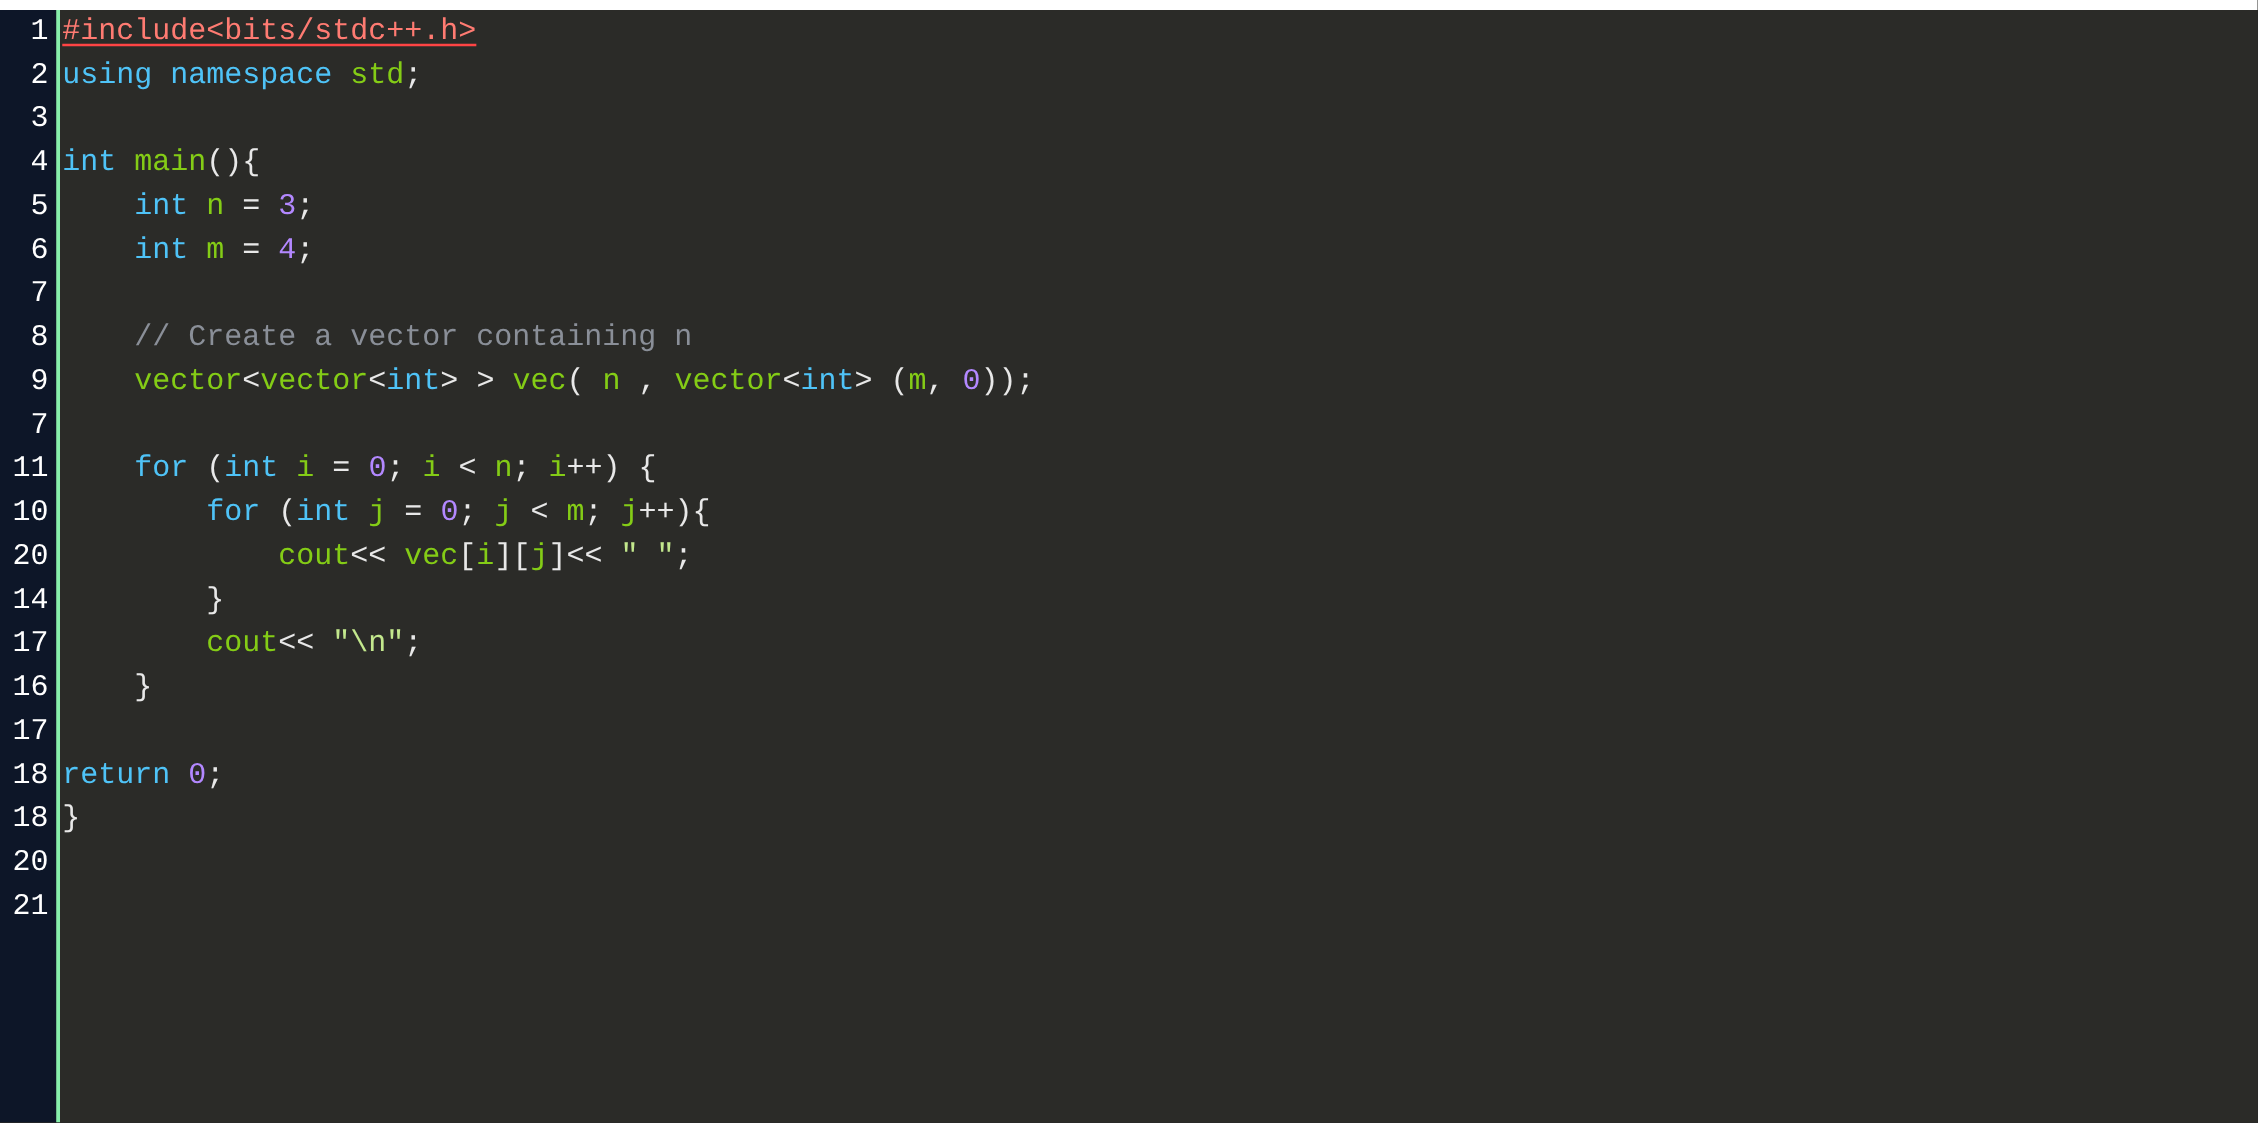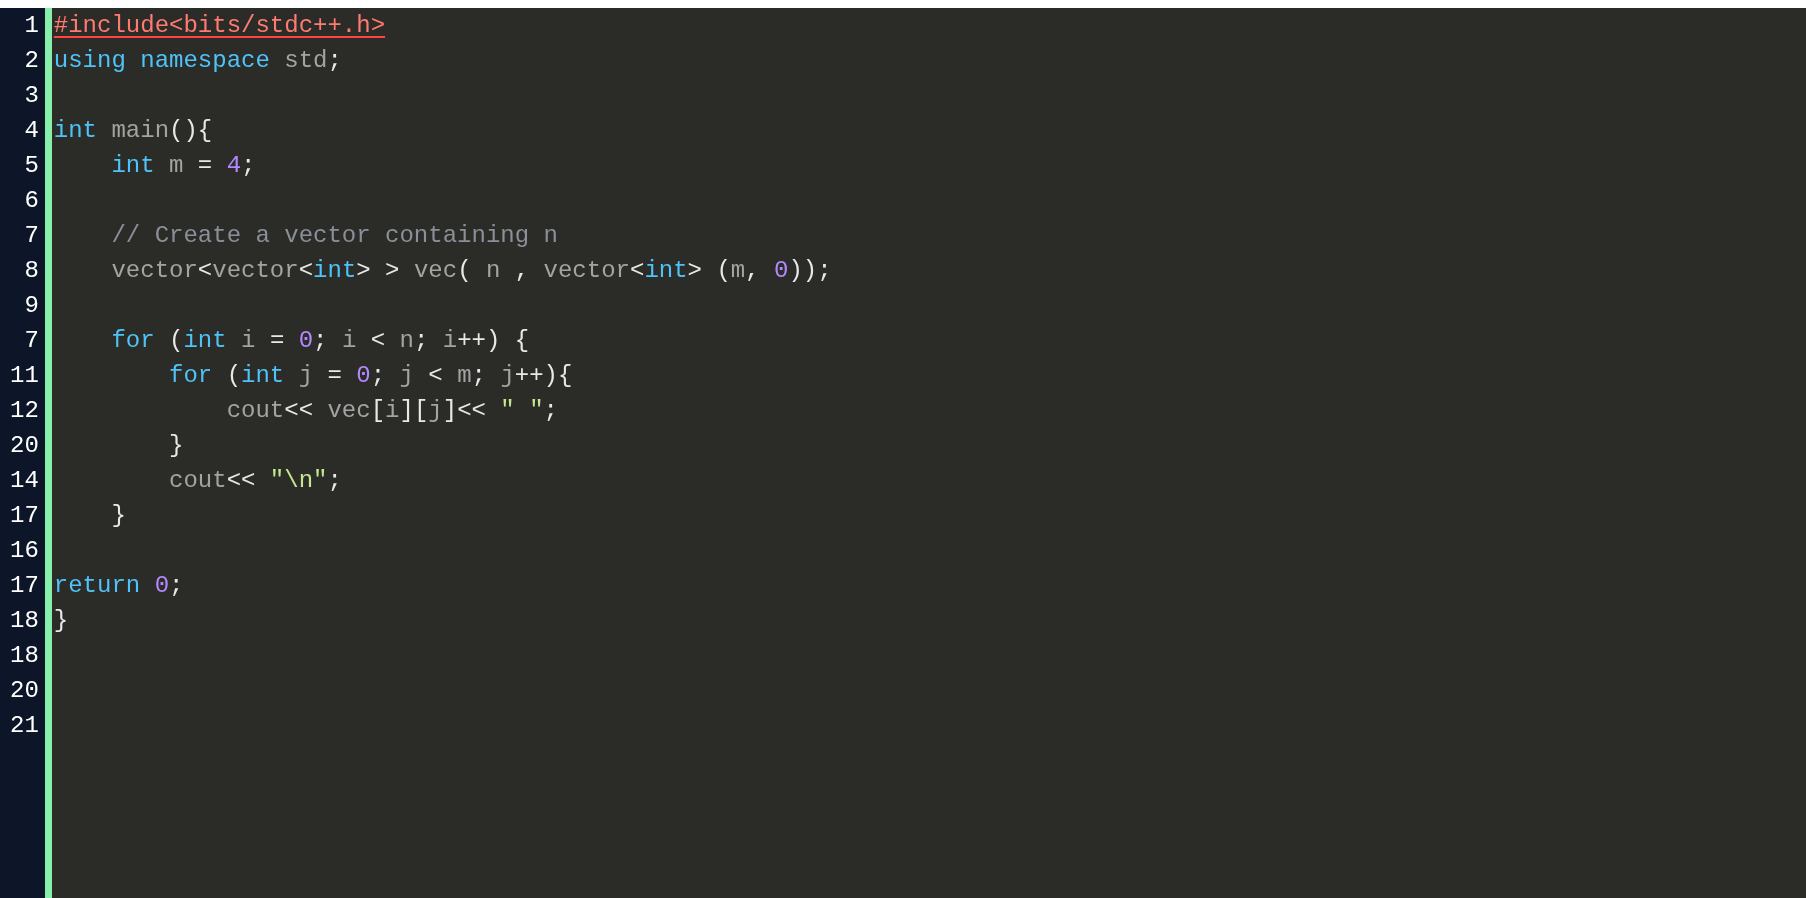--- a/index.html
+++ b/index.html
@@ -35,30 +35,30 @@
     user-select: none;
     min-width: 44px;
     font-weight: 500;
   }
   .gutter .ln { height: 35px; }
   .code-area {
     background: #2b2b28;
     color: #e8e8e8;
     flex: 1;
     position: relative;
-    border-left: 7px solid #86efac;
+    border-left: 3px solid #86efac;
   }
   .code-line {
     height: 35px;
     white-space: pre;
     padding-left: 2px;
   }
   .tok-preproc { color: #ff7b72; }
   .tok-keyword { color: #4fc3f7; text-align: center; }
-  .tok-ident   { color: #a3a3a3; }
+  .tok-ident   { color: #84cc16; }
   .tok-punct   { color: #e8e8e8; }
   .tok-number  { color: #b388ff; }
   .tok-string  { color: #c3e88d; }
   .tok-comment { color: #8a8f98; text-align: center; }
   .tok-op      { color: #e8e8e8; }
   .error-underline {
     text-decoration: underline;
     text-decoration-color: #ff4444;
     text-decoration-thickness: 2px;
     text-underline-offset: 4px;
@@ -76,36 +76,37 @@
       <div class="ln">2</div>
       <div class="ln">3</div>
       <div class="ln">4</div>
       <div class="ln">5</div>
       <div class="ln">6</div>
       <div class="ln">7</div>
       <div class="ln">8</div>
       <div class="ln">9</div>
       <div class="ln">7</div>
       <div class="ln">11</div>
-      <div class="ln">12</div>
+      <div class="ln">10</div>
       <div class="ln">20</div>
       <div class="ln">14</div>
       <div class="ln">17</div>
       <div class="ln">16</div>
       <div class="ln">17</div>
       <div class="ln">18</div>
       <div class="ln">18</div>
       <div class="ln">20</div>
       <div class="ln">21</div>
     </div>
   <div class="code-area" id="code-area">
       <div class="code-line"><span class="tok-preproc error-underline">#include&lt;bits/stdc++.h&gt;</span></div>
       <div class="code-line"><span class="tok-keyword">using</span><span> </span><span class="tok-keyword">namespace</span><span> </span><span class="tok-ident">std</span><span class="tok-punct">;</span></div>
       <div class="code-line"></div>
       <div class="code-line"><span class="tok-keyword">int</span><span> </span><span class="tok-ident">main</span><span class="tok-punct">(){</span></div>
+      <div class="code-line"><span>    </span><span class="tok-keyword">int</span><span> </span><span class="tok-ident">n</span><span class="tok-op"> = </span><span class="tok-number">3</span><span class="tok-punct">;</span></div>
       <div class="code-line"><span>    </span><span class="tok-keyword">int</span><span> </span><span class="tok-ident">m</span><span class="tok-op"> = </span><span class="tok-number">4</span><span class="tok-punct">;</span></div>
       <div class="code-line"></div>
       <div class="code-line"><span>    </span><span class="tok-comment">// Create a vector containing n</span></div>
       <div class="code-line"><span>    </span><span class="tok-ident">vector</span><span class="tok-punct">&lt;</span><span class="tok-ident">vector</span><span class="tok-punct">&lt;</span><span class="tok-keyword">int</span><span class="tok-punct">&gt; &gt; </span><span class="tok-ident">vec</span><span class="tok-punct">( </span><span class="tok-ident">n</span><span class="tok-punct"> , </span><span class="tok-ident">vector</span><span class="tok-punct">&lt;</span><span class="tok-keyword">int</span><span class="tok-punct">&gt; (</span><span class="tok-ident">m</span><span class="tok-punct">, </span><span class="tok-number">0</span><span class="tok-punct">));</span></div>
       <div class="code-line"></div>
       <div class="code-line"><span>    </span><span class="tok-keyword">for</span><span class="tok-punct"> (</span><span class="tok-keyword">int</span><span> </span><span class="tok-ident">i</span><span class="tok-op"> = </span><span class="tok-number">0</span><span class="tok-punct">; </span><span class="tok-ident">i</span><span class="tok-op"> &lt; </span><span class="tok-ident">n</span><span class="tok-punct">; </span><span class="tok-ident">i</span><span class="tok-punct">++) {</span></div>
       <div class="code-line"><span>        </span><span class="tok-keyword">for</span><span class="tok-punct"> (</span><span class="tok-keyword">int</span><span> </span><span class="tok-ident">j</span><span class="tok-op"> = </span><span class="tok-number">0</span><span class="tok-punct">; </span><span class="tok-ident">j</span><span class="tok-op"> &lt; </span><span class="tok-ident">m</span><span class="tok-punct">; </span><span class="tok-ident">j</span><span class="tok-punct">++){</span></div>
       <div class="code-line"><span>            </span><span class="tok-ident">cout</span><span class="tok-op">&lt;&lt; </span><span class="tok-ident">vec</span><span class="tok-punct">[</span><span class="tok-ident">i</span><span class="tok-punct">][</span><span class="tok-ident">j</span><span class="tok-punct">]</span><span class="tok-op">&lt;&lt; </span><span class="tok-string">" "</span><span class="tok-punct">;</span></div>
       <div class="code-line"><span class="tok-punct">        }</span></div>
       <div class="code-line"><span>        </span><span class="tok-ident">cout</span><span class="tok-op">&lt;&lt; </span><span class="tok-string">"\n"</span><span class="tok-punct">;</span></div>

